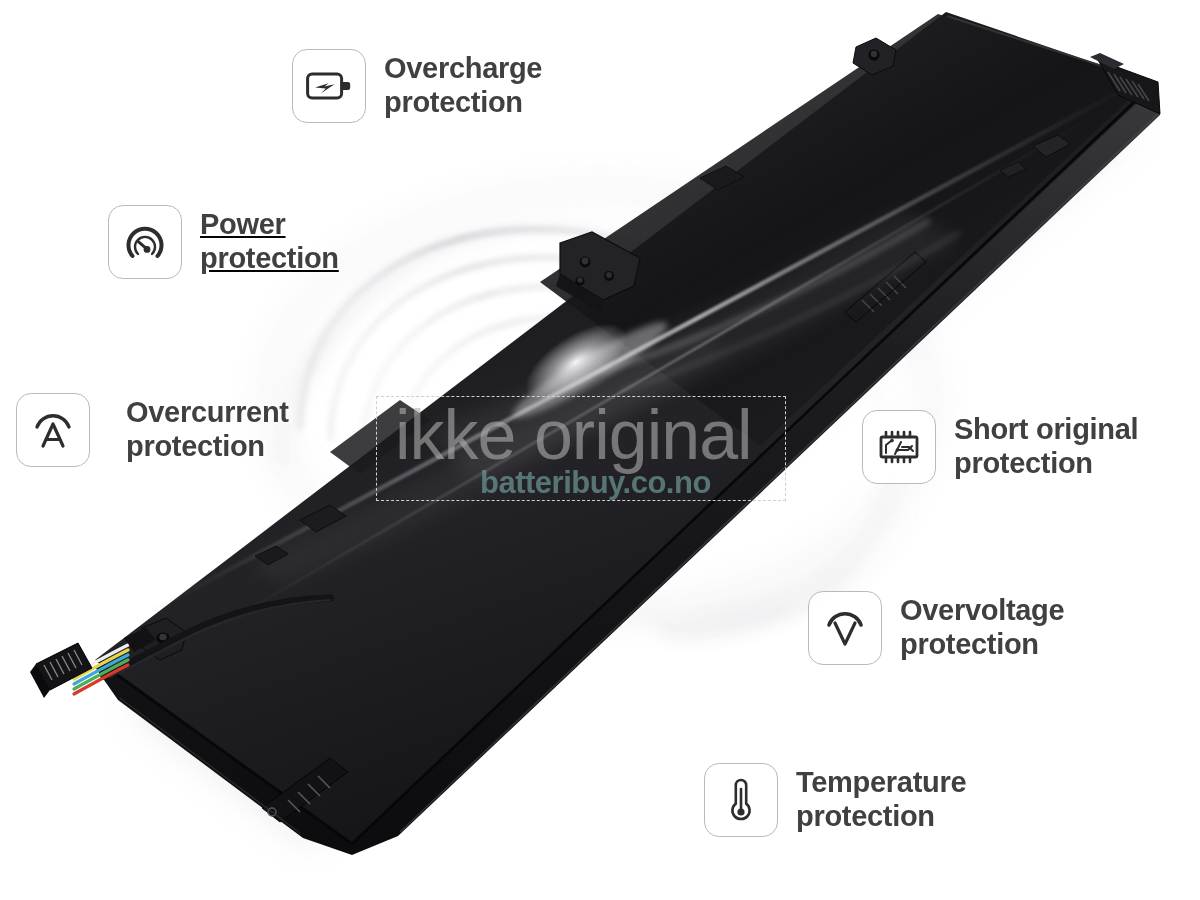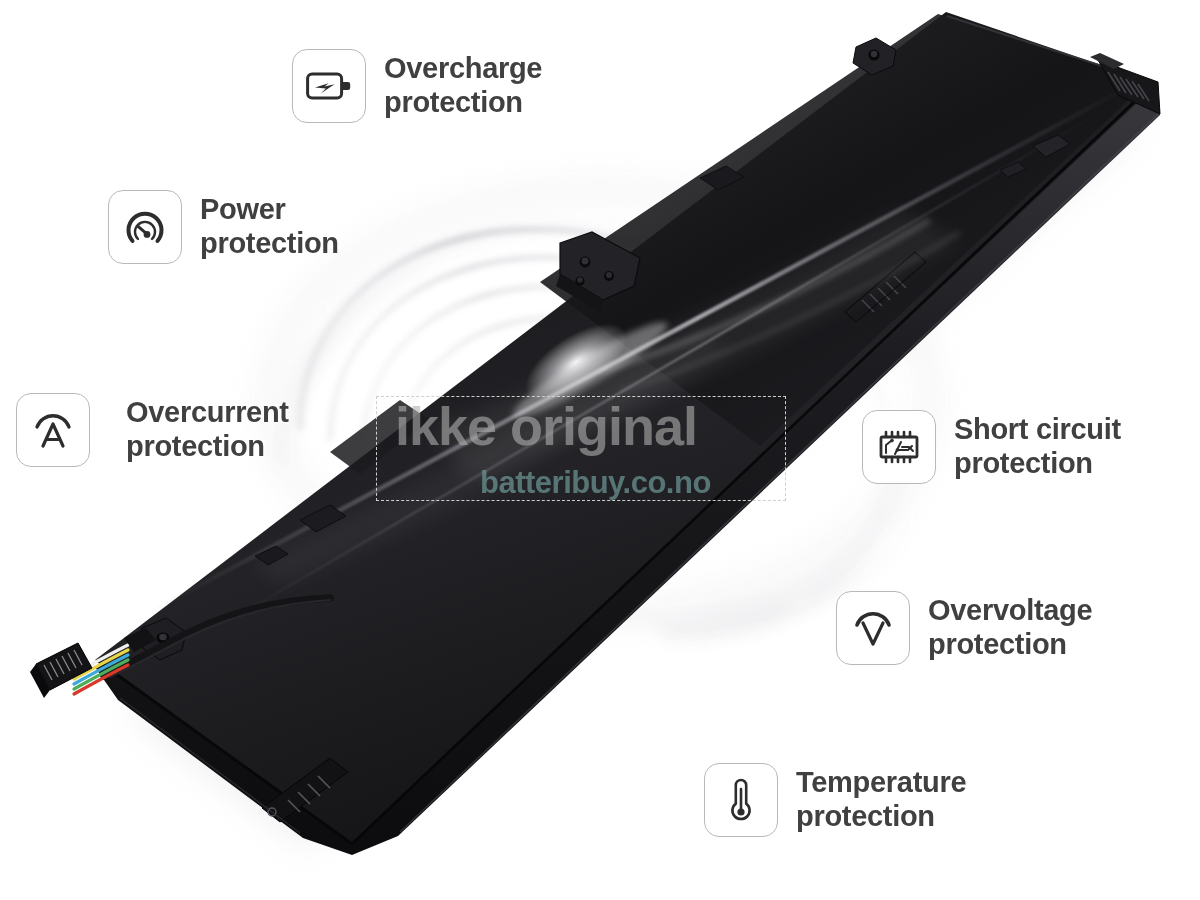--- a/index.html
+++ b/index.html
@@ -24,22 +24,22 @@
   .wm-box {
     position:absolute;
     left:376px; top:396px;
     width:410px; height:105px;
     border:1px dashed #cfcfcf;
     pointer-events:none;
   }
   .wm-main {
     position:absolute;
     left:395px; top:395px;
-    font-size:54px;
-    font-weight:bold;
+    font-size:70px;
+    font-weight:normal;
     letter-spacing:-1px;
     color:rgba(175,175,175,0.60);
     white-space:nowrap;
     pointer-events:none;
   }
   .wm-sub {
     position:absolute;
     left:480px; top:465px;
     font-size:31px;
     font-weight:bold;
@@ -71,24 +71,24 @@
     font-size:29px;
     font-weight:bold;
     line-height:1.16;
     color:#404040;
     letter-spacing:-0.3px;
     white-space:pre-line;
     text-shadow:0 0 6px #fff, 0 0 12px #fff, 0 0 18px #fff;
   }
 
   #feat-overcharge   { left:292px; top:49px; }
-  #feat-power        { left:108px; top:190px; }
+  #feat-power        { left:108px; top:205px;text-decoration:underline; }
   #feat-overcurrent  { left:16px;  top:393px;gap:36px; }
   #feat-shortcircuit { left:862px; top:410px; }
-  #feat-overvoltage  { left:796px; top:591px;padding-left:40px; }
+  #feat-overvoltage  { left:768px; top:591px;padding-left:40px; }
   #feat-temperature  { left:704px; top:763px; }
 </style>
 </head>
 <body>
 
 <div id="stage">
 
   <div id="art">
     <svg viewBox="0 0 1200 900" xmlns="http://www.w3.org/2000/svg">
       <defs>
@@ -398,21 +398,21 @@
             <path d="M 11 25 V 17 L 16 13"></path>
             <circle cx="17" cy="12.6" r="1.8" fill="#2d2d2d" stroke="none"></circle>
             <path d="M 20 26 L 26 14"></path>
             <path d="M 23 22 H 33 L 37 18"></path>
             <circle cx="22.4" cy="22" r="1.8" fill="#2d2d2d" stroke="none"></circle>
             <path d="M 27 19 H 34 L 38 23"></path>
           </g>
         </svg>
       </span>
     </div>
-    <div class="f-label">Short circuit
+    <div class="f-label">Short original
 protection</div>
   </div>
 
   <div class="feature" id="feat-overvoltage">
     <div class="f-box">
       <span>
         <svg width="44" height="40" viewBox="0 0 44 40">
           <path d="M 6 17 A 17 17 0 0 1 38 17" fill="none" stroke="#2d2d2d" stroke-width="3.6" stroke-linecap="round"></path>
           <path d="M 12 15 L 22 36 L 32 15" fill="none" stroke="#2d2d2d" stroke-width="3.2" stroke-linecap="round" stroke-linejoin="round"></path>
         </svg>

